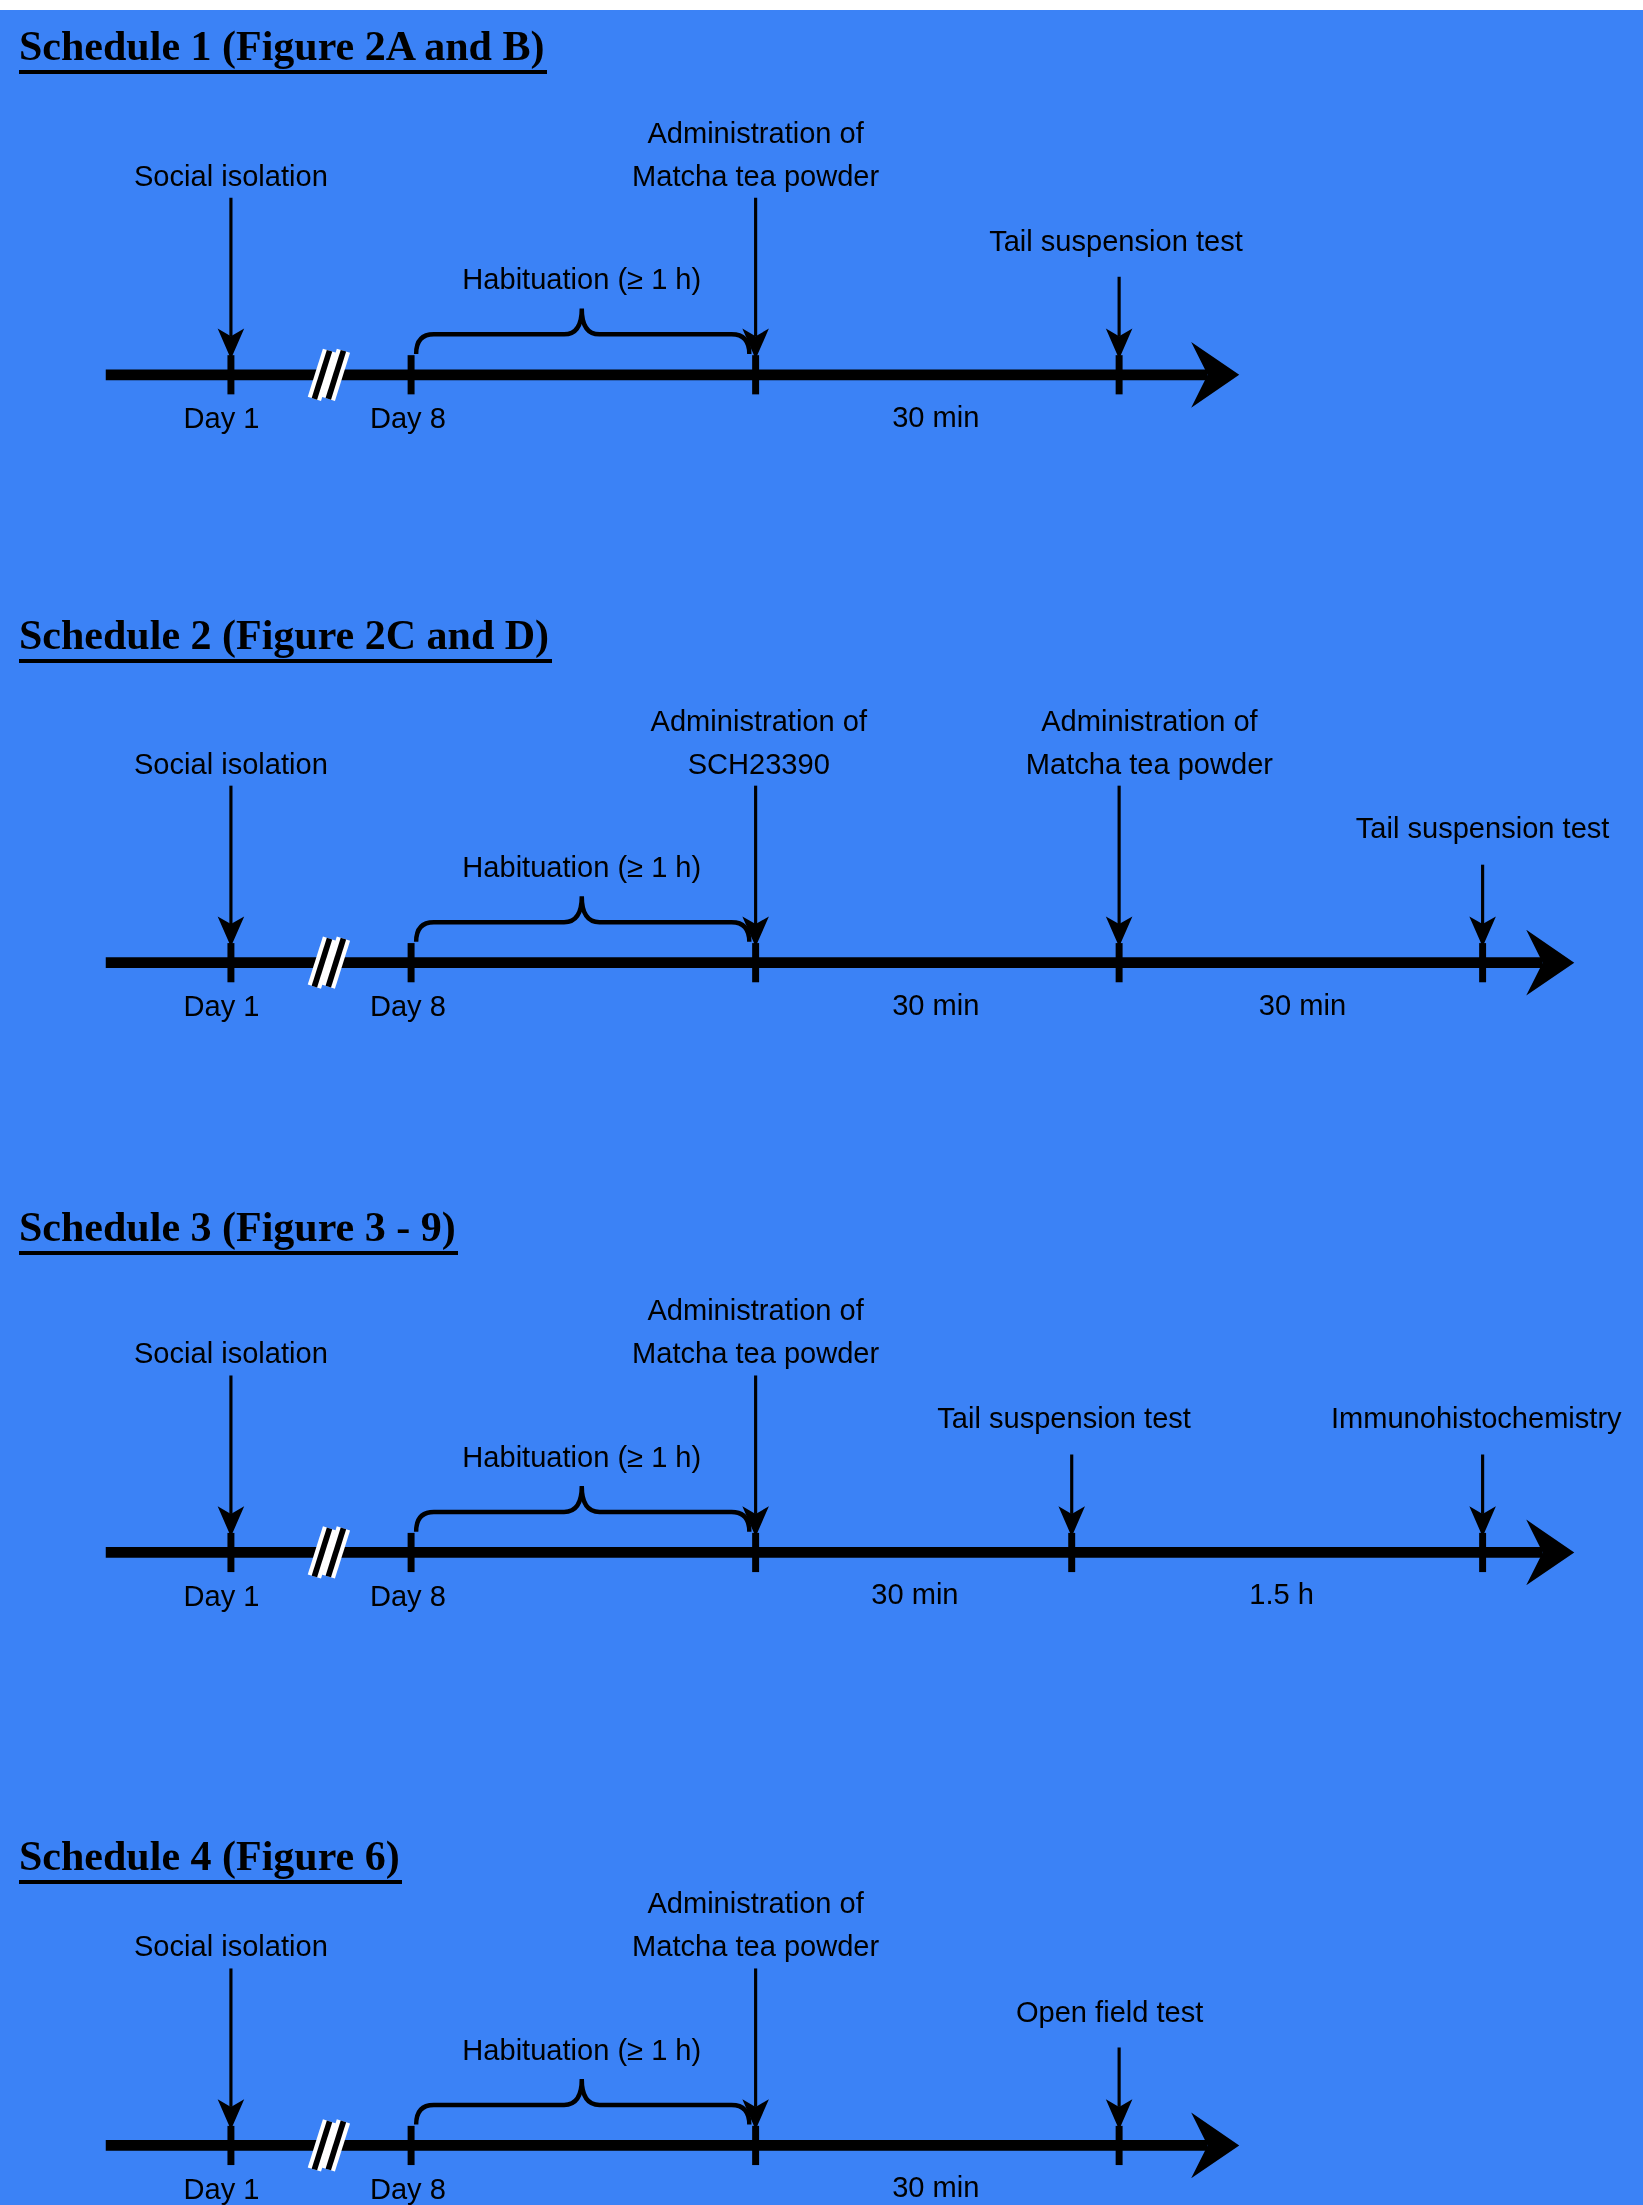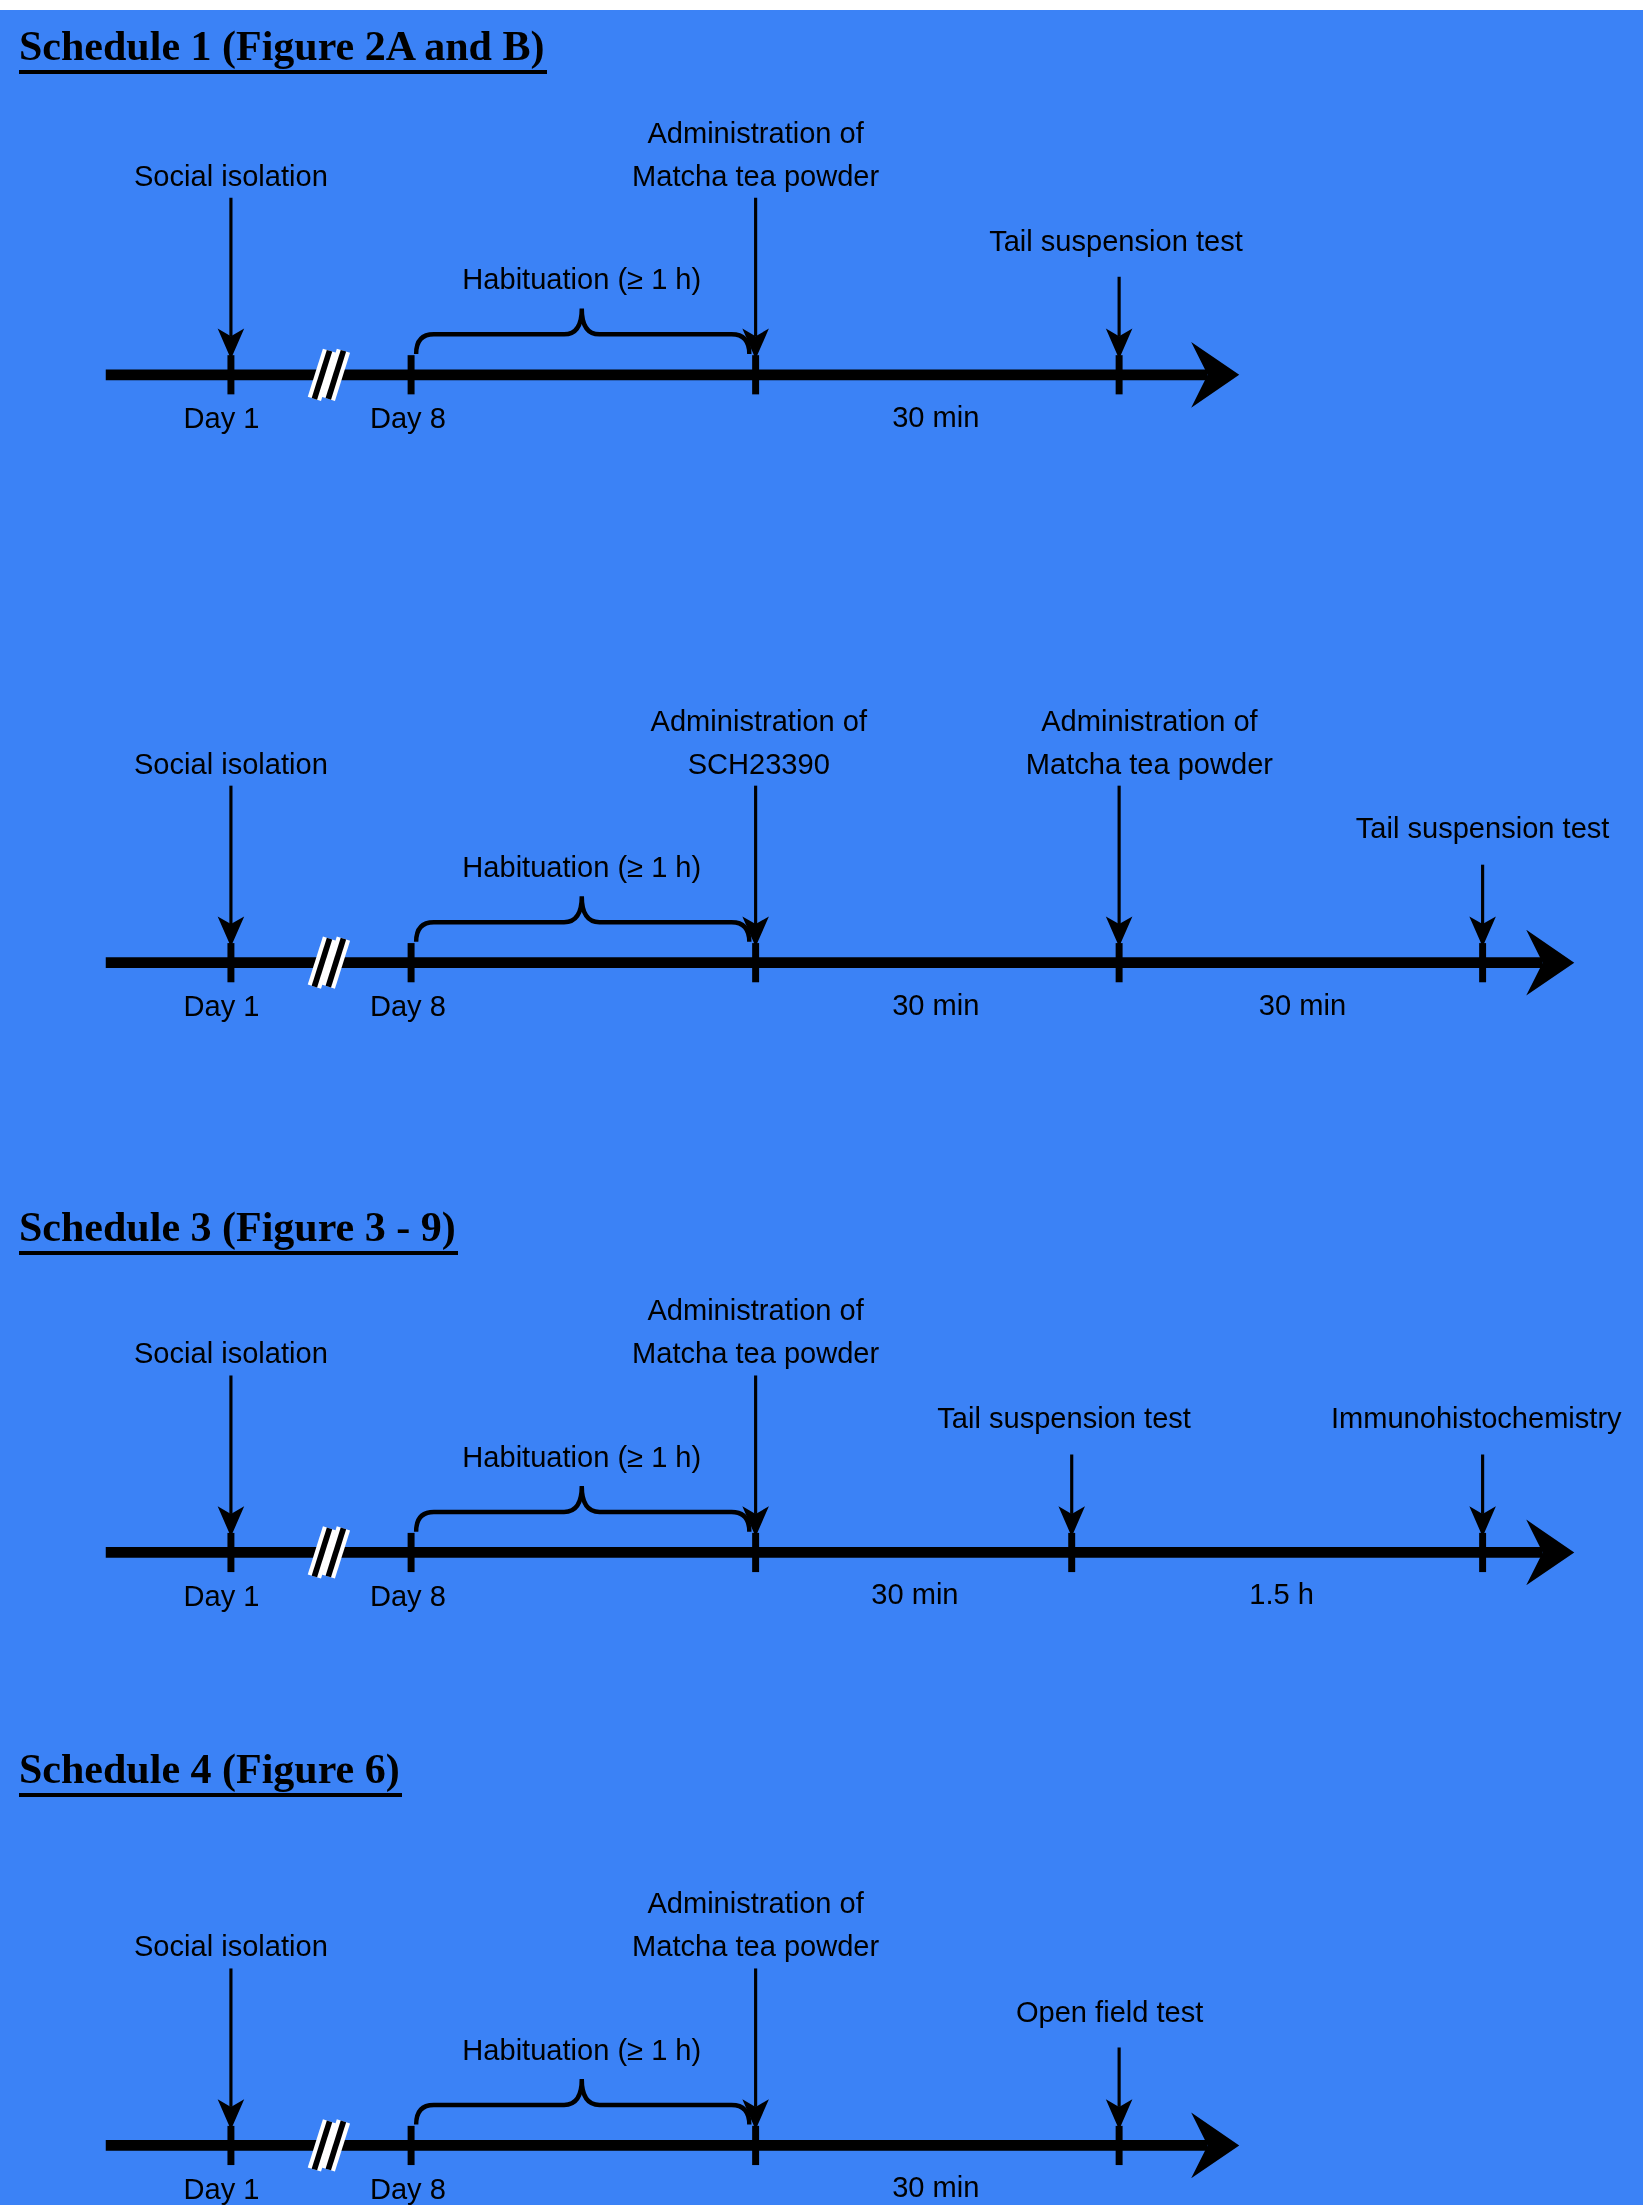--- a/index.html
+++ b/index.html
@@ -51,22 +51,23 @@
   .head       { fill: #000; stroke: none; }
   .break-case { stroke: #fff; stroke-width: 22; }
   .break-bar  { stroke: #000; stroke-width: 9;  }
 </style>
 </head>
 <body>
 
 <div class="page">
 
   <h2 class="schedule-title" style="top:15px">Schedule 1 (Figure 2A and B)</h2>
+  <h2 class="schedule-title" style="top:604px">Schedule 2 (Figure 2C and D)</h2>
   <h2 class="schedule-title" style="top:1196px">Schedule 3 (Figure 3 - 9)</h2>
-  <h2 class="schedule-title" style="top:1738px">Schedule 4 (Figure 6)</h2>
+  <h2 class="schedule-title" style="top:1825px">Schedule 4 (Figure 6)</h2>
 
   <svg class="fig" viewBox="0 0 2600 3488">
 
     <g>
       <text x="365" y="278">Social isolation</text>
       <text x="1195" y="210">Administration of</text>
       <text x="1195" y="278">Matcha tea powder</text>
       <text x="1765" y="382">Tail suspension test</text>
       <text x="920" y="442">Habituation (≥ 1 h)</text>
 

